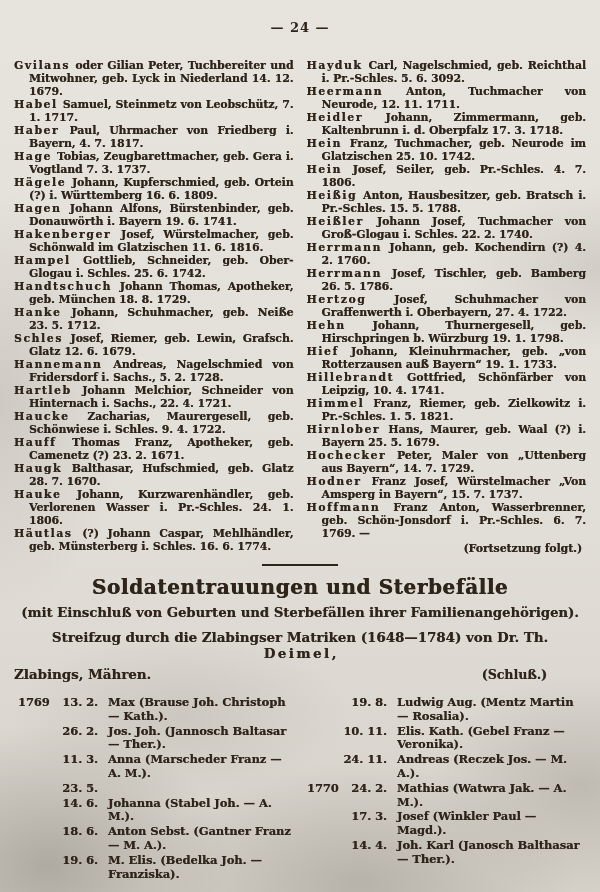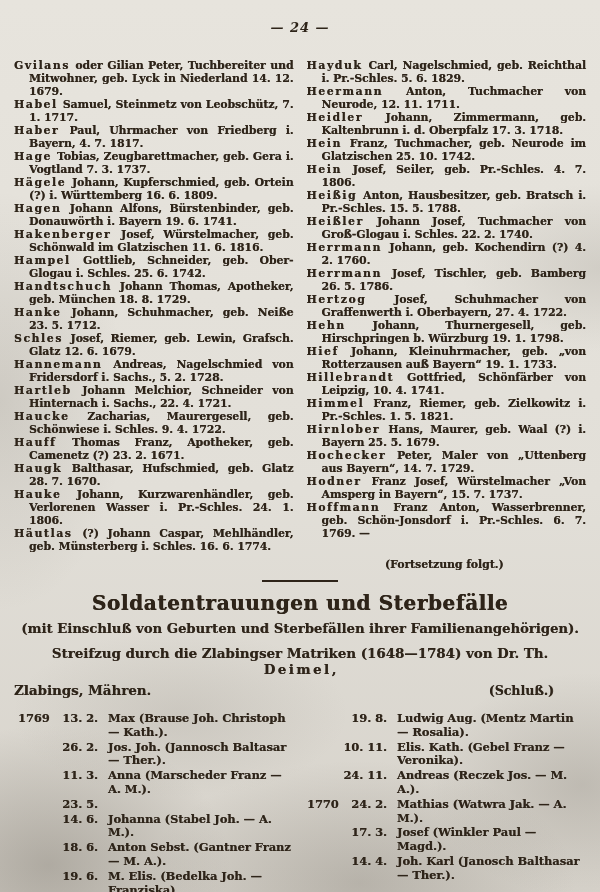--- a/index.html
+++ b/index.html
@@ -10,40 +10,40 @@
     background:
       radial-gradient(ellipse 260px 200px at 8% 97%, rgba(110,104,94,0.38), transparent 70%),
       radial-gradient(ellipse 300px 170px at 60% 99%, rgba(110,104,94,0.30), transparent 72%),
       radial-gradient(ellipse 220px 160px at 97% 88%, rgba(115,109,99,0.26), transparent 70%),
       radial-gradient(ellipse 180px 300px at 0% 45%, rgba(120,114,104,0.20), transparent 70%),
       radial-gradient(ellipse 240px 120px at 30% 80%, rgba(120,114,104,0.16), transparent 70%),
       radial-gradient(ellipse 200px 120px at 100% 30%, rgba(190,186,178,0.5), transparent 70%),
       linear-gradient(180deg, #e7e4dd 0%, #e2dfd8 55%, #d6d2ca 100%);
   }
   .page { position: relative; width: 100%; height: 100%; box-sizing: border-box; padding: 20px 14px 0 14px; }
-  .folio { text-align: center; font-weight: 700; font-size: 13px; letter-spacing: 1px; font-style: italic; }
+  .folio { text-align: center; font-weight: 700; font-size: 13px; letter-spacing: 1px; }
   
   .columns { display: flex; gap: 13px; margin-top: 24px; }
   .col { flex: 1 1 0; font-size: 10.8px; line-height: 13px; font-weight: 700;
          text-align: justify; text-shadow: 0.3px 0 0 rgba(46,36,25,0.75); }
   .entry { margin: 0; padding-left: 15px; text-indent: -15px; }
   .surname { letter-spacing: 1.6px; padding-right: 1px; }
-  .cont { margin: 18px 4px 0 0; text-align: center; font-weight: 700; }
+  .cont { margin: 2px 4px 0 0; text-align: right; font-weight: 700; }
   
   .divider { width: 76px; border: 0; border-top: 2.2px solid #2e2419; margin: 9px auto 0 auto; }
   .sec-title { margin-top: 9px; text-align: center; font-size: 20px; font-weight: 700;
                letter-spacing: 0.6px; text-shadow: 0.5px 0 0 currentColor; }
   .sec-sub { margin-top: 6px; text-align: center; font-size: 13.2px; font-weight: 700;
              text-shadow: 0.3px 0 0 rgba(46,36,25,0.7); }
   .byline { margin-top: 9px; text-align: center; font-size: 13.4px; font-weight: 700;
             text-shadow: 0.3px 0 0 rgba(46,36,25,0.7); }
   .byline .author { letter-spacing: 2.5px; }
   .byline2 { position: relative; margin-top: 5px; text-align: left; font-size: 13.4px;
              font-weight: 700; text-shadow: 0.3px 0 0 rgba(46,36,25,0.7); }
-  .byline2 .closing { position: absolute; right: 32px; top: 1px; font-size: 12.5px; }
+  .byline2 .closing { position: absolute; right: 39px; top: 1px; font-size: 12.5px; }
   
   .registry { display: flex; gap: 14px; margin-top: 14px; padding: 0 4px; }
   .reg-col { flex: 1 1 0; font-size: 11.4px; line-height: 13.8px; font-weight: 700;
              text-shadow: 0.3px 0 0 rgba(46,36,25,0.7); }
   .reg-row { display: flex; margin: 0 0 1px 0; }
   .reg-year { flex: 0 0 36px; text-align: left; }
   .reg-date { flex: 0 0 44px; text-align: right; padding-right: 10px; white-space: nowrap; }
   .reg-text { flex: 1 1 auto; }
 </style>
 </head>
@@ -88,21 +88,21 @@
 
         <p class="entry"><span class="surname">Haugk</span><span> Balthasar, Hufschmied, geb. Glatz 28. 7. 1670.</span></p>
 
         <p class="entry"><span class="surname">Hauke</span><span> Johann, Kurzwarenhändler, geb. Verlorenen Wasser i. Pr.-Schles. 24. 1. 1806.</span></p>
 
         <p class="entry"><span class="surname">Häutlas</span><span> (?) Johann Caspar, Mehlhändler, geb. Münsterberg i. Schles. 16. 6. 1774.</span></p>
       </div>
     <div class="col">
       <div>
 
-          <p class="entry"><span class="surname">Hayduk</span><span> Carl, Nagelschmied, geb. Reichthal i. Pr.-Schles. 5. 6. 1829.</span></p>
+          <p class="entry"><span class="surname">Hayduk</span><span> Carl, Nagelschmied, geb. Reichthal i. Pr.-Schles. 5. 6. 3092.</span></p>
 
           <p class="entry"><span class="surname">Heermann</span><span> Anton, Tuchmacher von Neurode, 12. 11. 1711.</span></p>
 
           <p class="entry"><span class="surname">Heidler</span><span> Johann, Zimmermann, geb. Kaltenbrunn i. d. Oberpfalz 17. 3. 1718.</span></p>
 
           <p class="entry"><span class="surname">Hein</span><span> Franz, Tuchmacher, geb. Neurode im Glatzischen 25. 10. 1742.</span></p>
 
           <p class="entry"><span class="surname">Hein</span><span> Josef, Seiler, geb. Pr.-Schles. 4. 7. 1806.</span></p>
 
           <p class="entry"><span class="surname">Heißig</span><span> Anton, Hausbesitzer, geb. Bratsch i. Pr.-Schles. 15. 5. 1788.</span></p>

